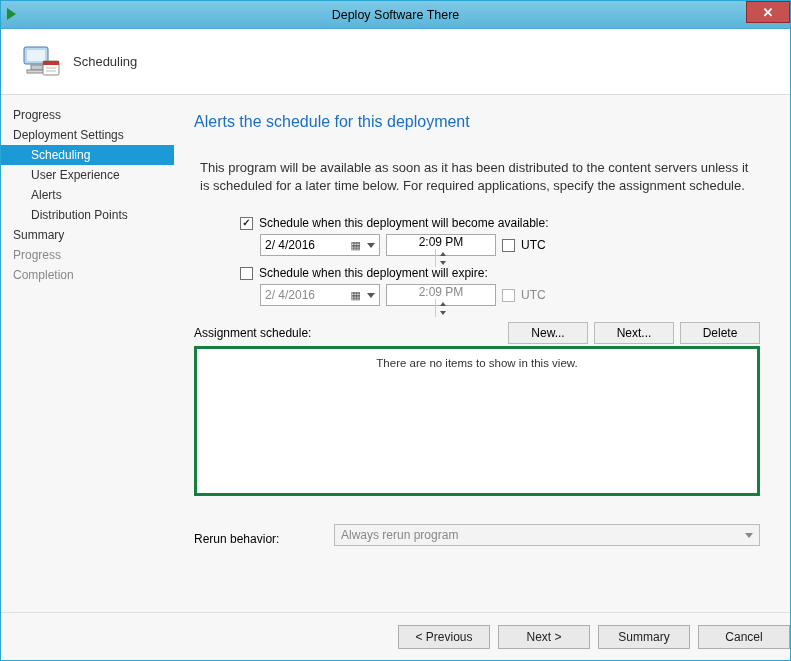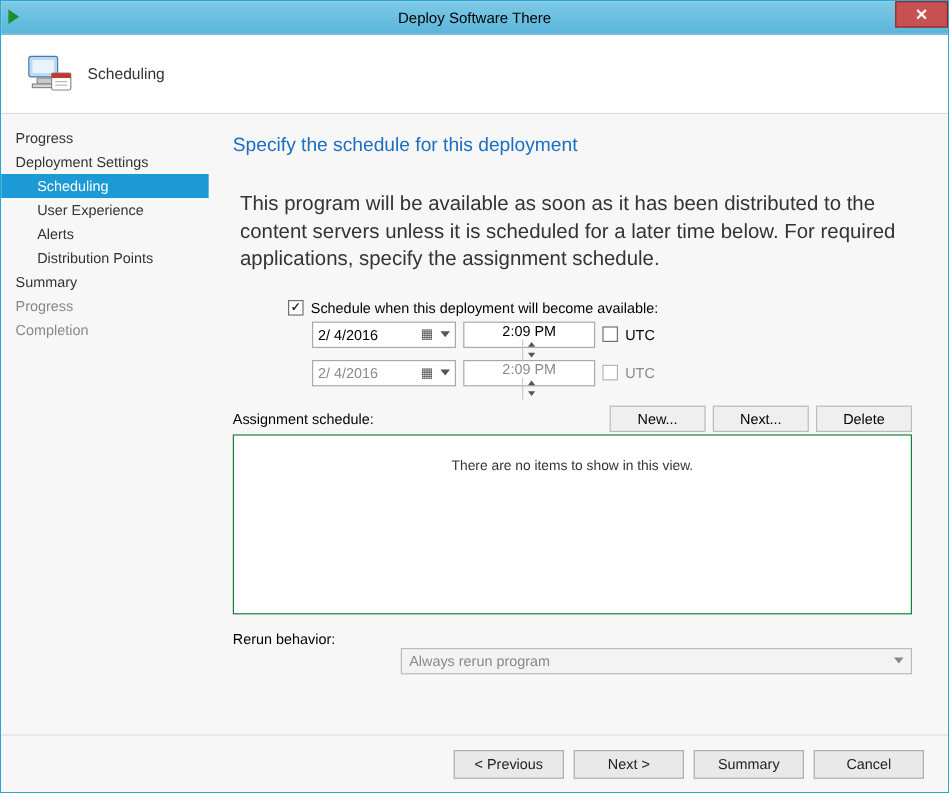--- a/index.html
+++ b/index.html
@@ -99,21 +99,21 @@
   flex-direction: column;
 }
 .page-title {
   color: #1b6ec2;
   font-size: 16px;
   font-weight: 400;
   margin-bottom: 28px;
   margin-top: 4px;
 }
 .desc {
-  font-size: 17px;
+  font-size: 13px;
   color: #333;
   line-height: 1.35;
   margin-bottom: 22px;
   margin-left: 6px;
 }
 .row {
   display: flex;
   align-items: center;
   margin-left: 2px;
   margin-bottom: 4px;
@@ -188,31 +188,31 @@
   width: 80px; height: 22px;
   border: 1px solid #bbb;
   background: #efefef;
   color: #000000;
   font-size: 12px;
   margin-left: 6px;
   text-align: center;
   line-height: 20px;
 }
 .listbox {
-  border: 1px solid #15803d;
+  border: 3px solid #15803d;
   background: #fff;
   height: 150px;
-  padding: 20px;
+  padding: 8px;
   text-align: center;
   font-size: 11.5px;
   color: #333;
 }
 .rerun-row {
   display: flex;
-  align-items: flex-start;
+  align-items: flex-end;
   margin-top: 14px;
 }
 .rerun-label { width: 140px; font-size: 12px; }
 .combo {
   flex: 1;
   height: 22px;
   border: 1px solid #bbb;
   background: #f3f3f3;
   color: #888;
   display: flex;
@@ -226,21 +226,20 @@
   width: 0; height: 0;
   border-left: 4px solid transparent;
   border-right: 4px solid transparent;
   border-top: 5px solid #888;
 }
 .footer {
   height: 48px;
   display: flex;
   align-items: center;
   justify-content: flex-end;
-  padding-right: 20px;
   gap: 8px;
   border-top: 1px solid #e0e0e0;
   background: #f7f7f7;
 }
 .footer .btn {
   width: 92px; height: 24px;
   border: 1px solid #adadad;
   background: #e9e9e9;
   font-size: 12px;
   text-align: center;
@@ -283,21 +282,21 @@
       <div class="nav-item sub selected">Scheduling</div>
       <div class="nav-item sub">User Experience</div>
       <div class="nav-item sub">Alerts</div>
       <div class="nav-item sub">Distribution Points</div>
       <div class="nav-item top">Summary</div>
       <div class="nav-item top dim">Progress</div>
       <div class="nav-item top dim">Completion</div>
     </div>
 
     <div class="main">
-      <div class="page-title">Specify the schedule for this deployment</div>
+      <div class="page-title">Alerts the schedule for this deployment</div>
       <div class="desc">This program will be available as soon as it has been distributed to the content servers unless it is scheduled for a later time below. For required applications, specify the assignment schedule.</div>
 
       <div class="row">
         <div class="chk checked"></div>
         <span>Schedule when this deployment will become available:</span>
       </div>
       <div class="row indent-row">
         <div class="date-input">
           <span>2/ 4/2016</span>
           <span style="display:flex;align-items:center;gap:3px">
@@ -309,20 +308,24 @@
           <span>2:09 PM</span>
           <div class="spinner">
             <div class="up"></div>
             <div class="down"></div>
           </div>
         </div>
         <div class="chk"></div>
         <span>UTC</span>
       </div>
 
+      <div class="row">
+        <div class="chk"></div>
+        <span>Schedule when this deployment will expire:</span>
+      </div>
       <div class="row indent-row">
         <div class="date-input dim">
           <span>2/ 4/2016</span>
           <span style="display:flex;align-items:center;gap:3px">
             <span class="cal-icon">▦</span>
             <span class="drop"></span>
           </span>
         </div>
         <div class="time-input dim">
           <span>2:09 PM</span>

